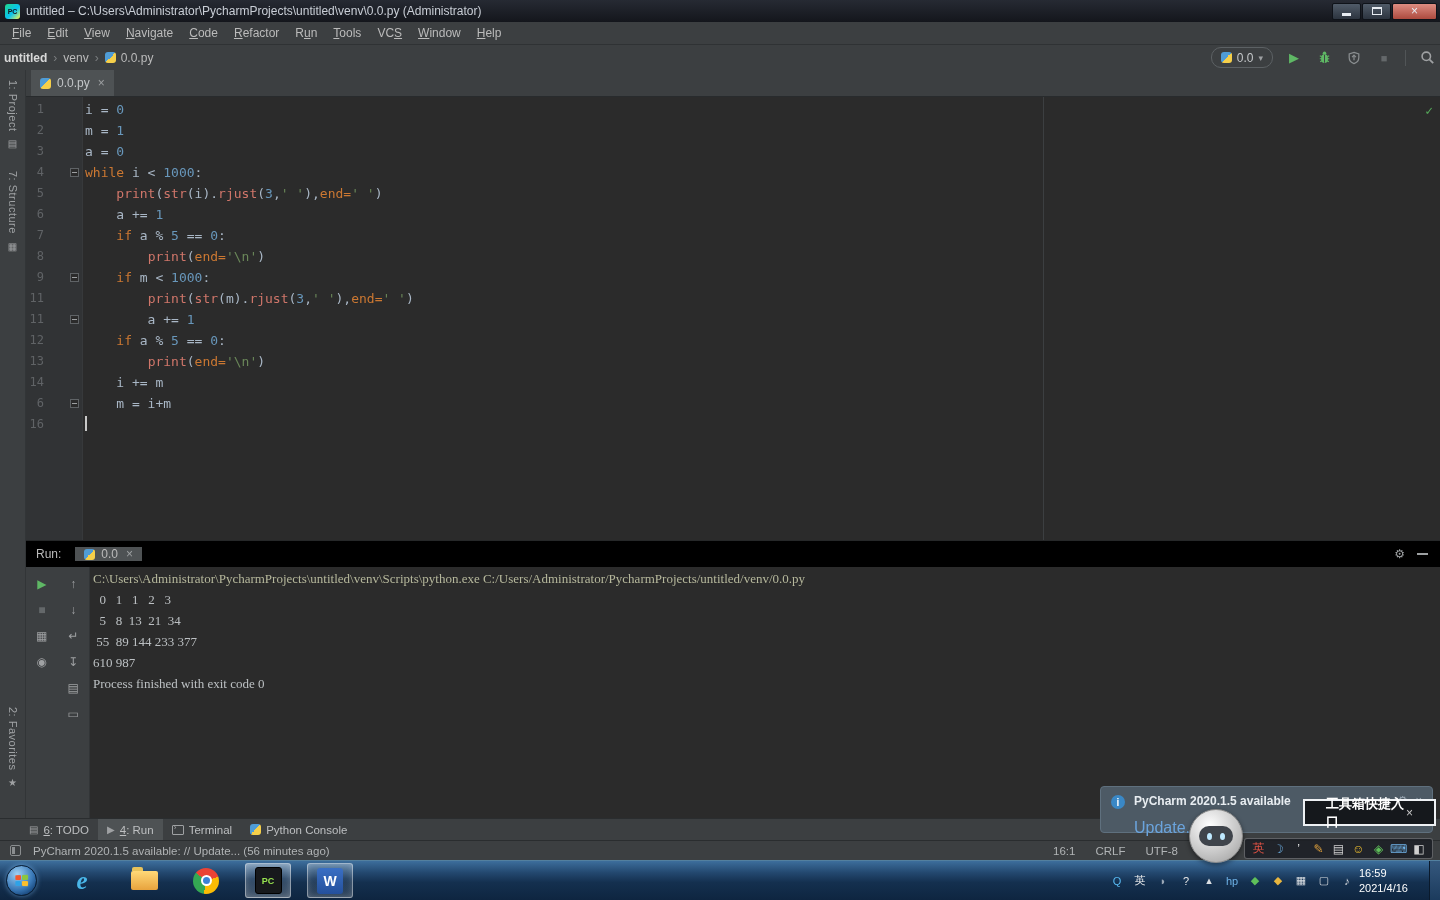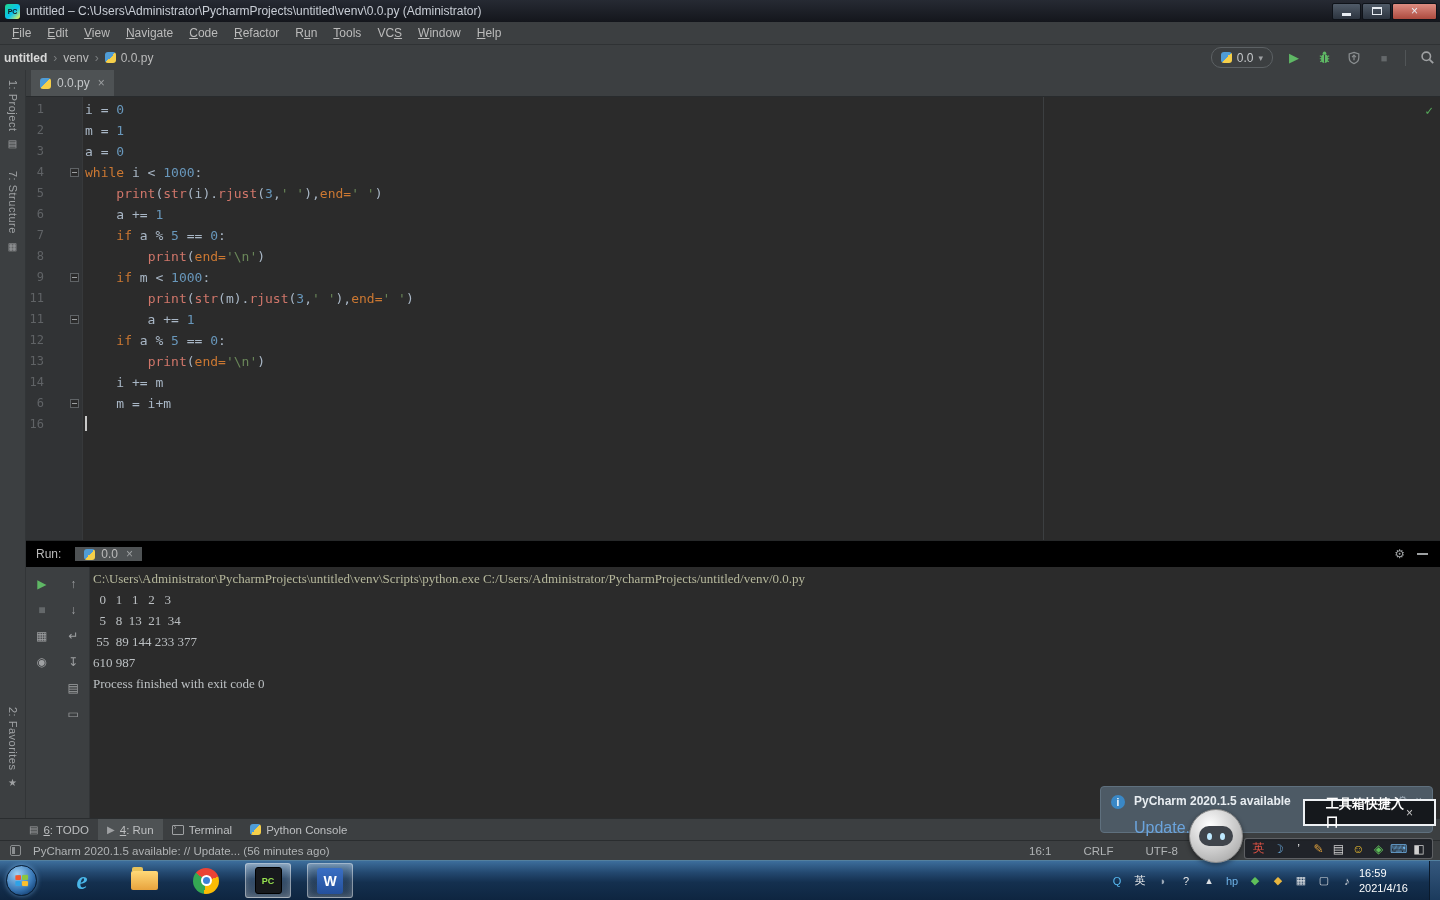--- a/index.html
+++ b/index.html
@@ -85,21 +85,21 @@
 .bb-item{display:flex;align-items:center;gap:5px;padding:0 9px;color:#bdbfc1}
 .bb-item.active{background:#4e5254}
 .bb-glyph{font-size:10px;color:#9fa1a3}
 .terminal-ic{width:12px;height:10px;border:1px solid #9fa1a3;border-radius:1px;position:relative}
 .terminal-ic::before{content:"›";position:absolute;left:1px;top:-3px;font-size:8px;color:#9fa1a3}
 
 
 .statusbar{height:20px;background:#3c3f41;border-top:1px solid #2a2d2f;display:flex;align-items:center;font-size:11.5px;color:#b0b3b5;padding:0 10px}
 .sb-toggle{width:11px;height:11px;border:1px solid #8a8d8f;border-radius:2px;margin-right:12px;position:relative;flex:none}
 .sb-toggle::after{content:"";position:absolute;left:1px;top:1px;width:3px;height:7px;background:#8a8d8f}
-.sb-right{margin-left:auto;display:flex;gap:32px;margin-right:252px}
+.sb-right{margin-left:auto;display:flex;gap:20px;margin-right:252px}
 
 
 .taskbar{position:relative;height:40px;background:linear-gradient(#3d6e9c,#23486f 30%,#14304f 55%,#0e2540);border-top:1px solid #53809f;display:flex;align-items:center;padding-left:6px}
 .start-orb{width:31px;height:31px;border-radius:50%;background:radial-gradient(circle at 35% 28%,#9fd1f5,#3a79b8 55%,#123d6f 85%);border:1px solid #0b2038;display:flex;align-items:center;justify-content:center;box-shadow:0 0 5px rgba(130,195,255,.55);flex:none}
 .win-flag{display:grid;grid-template-columns:6px 6px;grid-template-rows:5px 5px;gap:1px;transform:perspective(40px) rotateY(-12deg)}
 .win-flag span{border-radius:1px;display:block}
 .wf1{background:#f2582e}.wf2{background:#8cc63e}.wf3{background:#2ea3e8}.wf4{background:#fdbf2d}
 .task-apps{display:flex;align-items:center;gap:16px;margin-left:22px}
 .app-cell{width:46px;height:35px;display:flex;align-items:center;justify-content:center;border-radius:3px;border:1px solid transparent}
 .app-cell.active{background:linear-gradient(rgba(255,255,255,.25),rgba(255,255,255,.07) 45%,rgba(255,255,255,.14));border:1px solid rgba(255,255,255,.45);box-shadow:inset 0 0 6px rgba(255,255,255,.22)}

